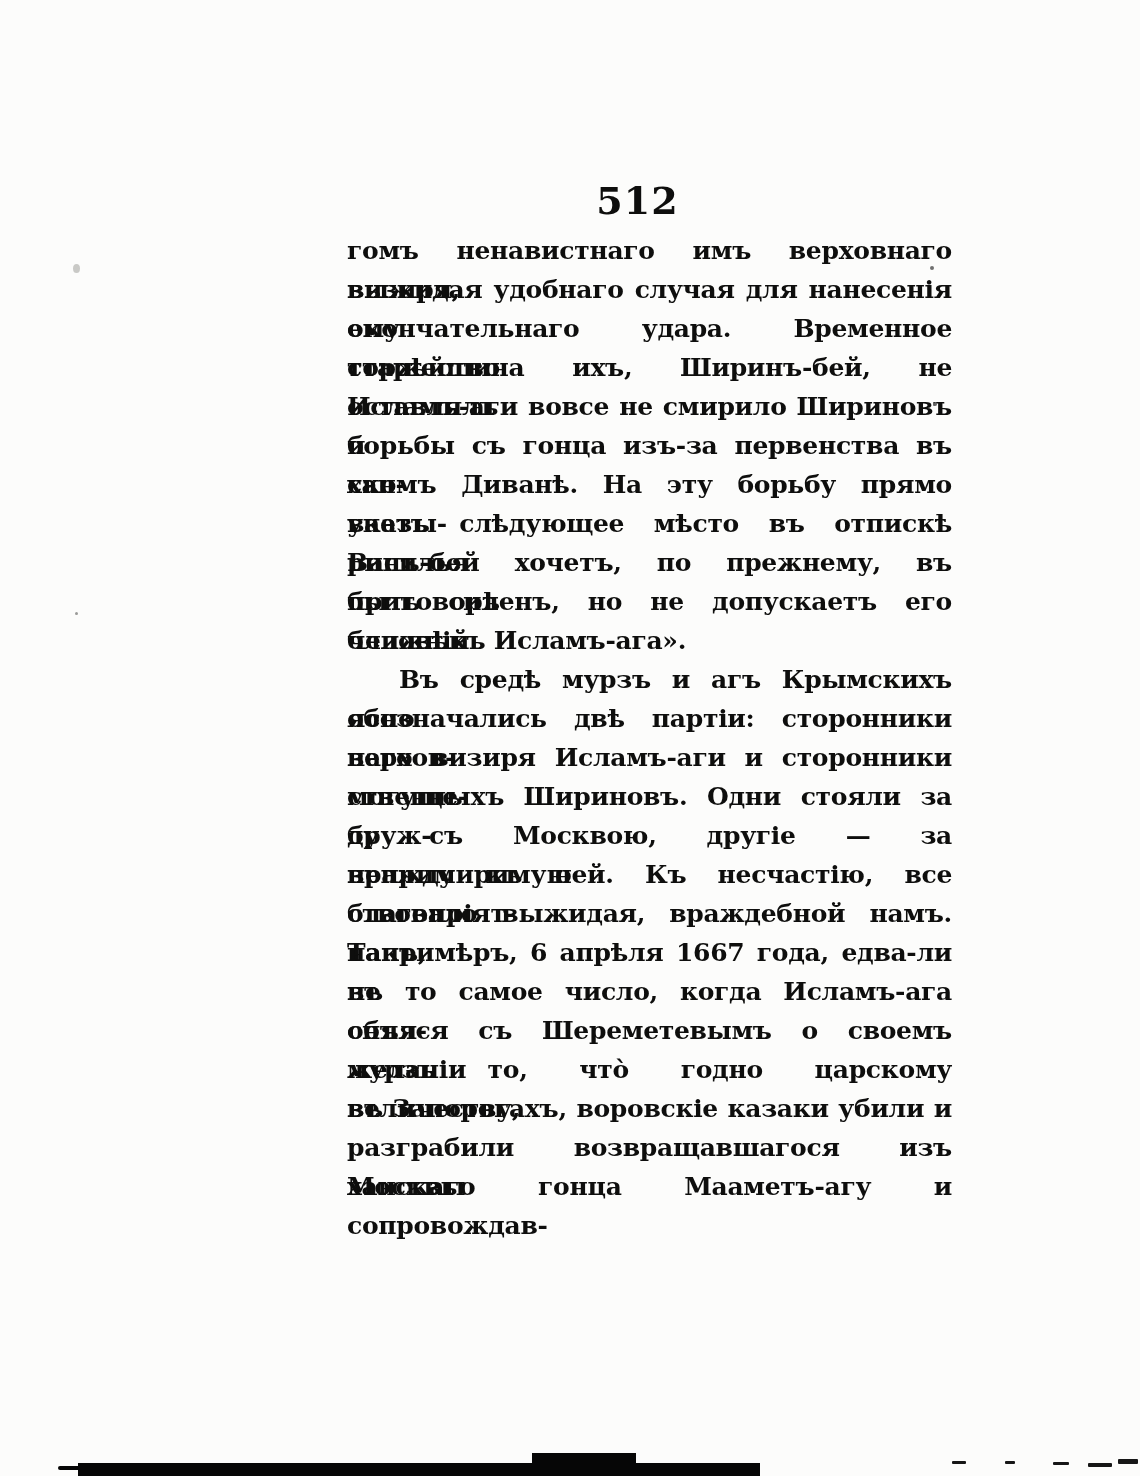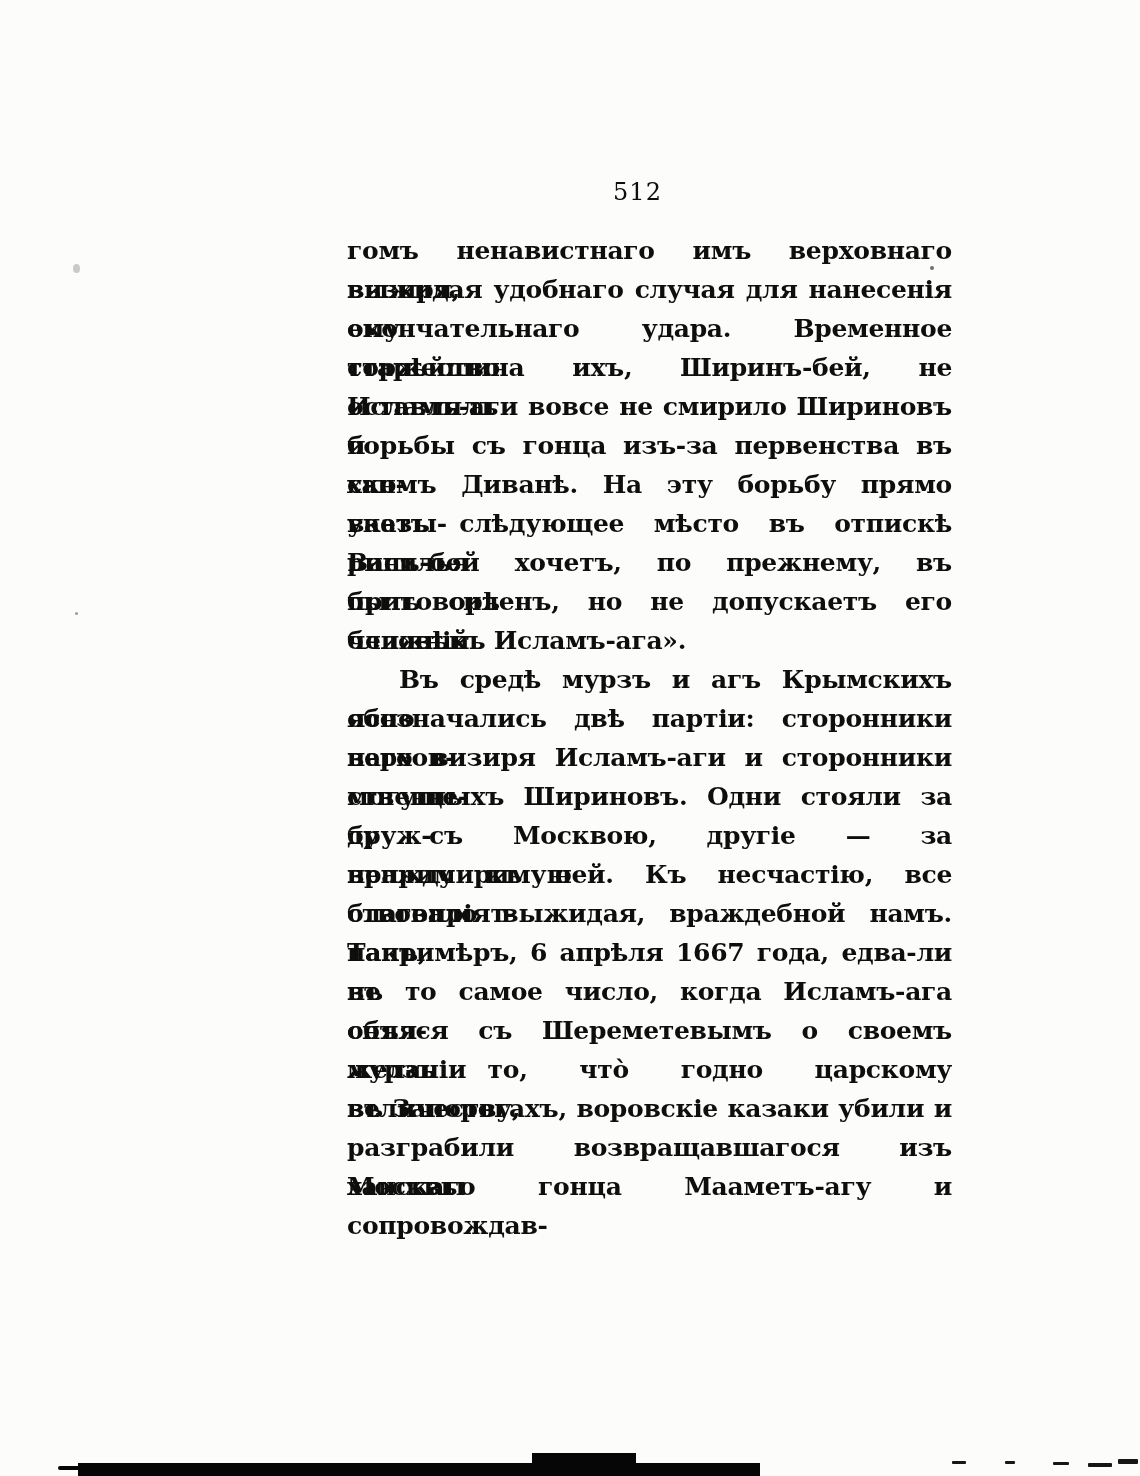--- a/index.html
+++ b/index.html
@@ -15,22 +15,22 @@
     overflow: hidden;
     font-family: "DejaVu Serif", serif;
     color: #0e0e0d;
   }
   .page-number {
     position: absolute;
     top: 178px;
     left: 335px;
     width: 605px;
     text-align: center;
-    font-size: 24px;
-    font-weight: 400;
+    font-size: 38px;
+    font-weight: 700;
     letter-spacing: 1px;
   }
   .text-column {
     position: absolute;
     top: 231px;
     left: 335px;
     width: 605px;
     font-size: 25px;
     font-weight: 700;
     letter-spacing: -0.3px;

